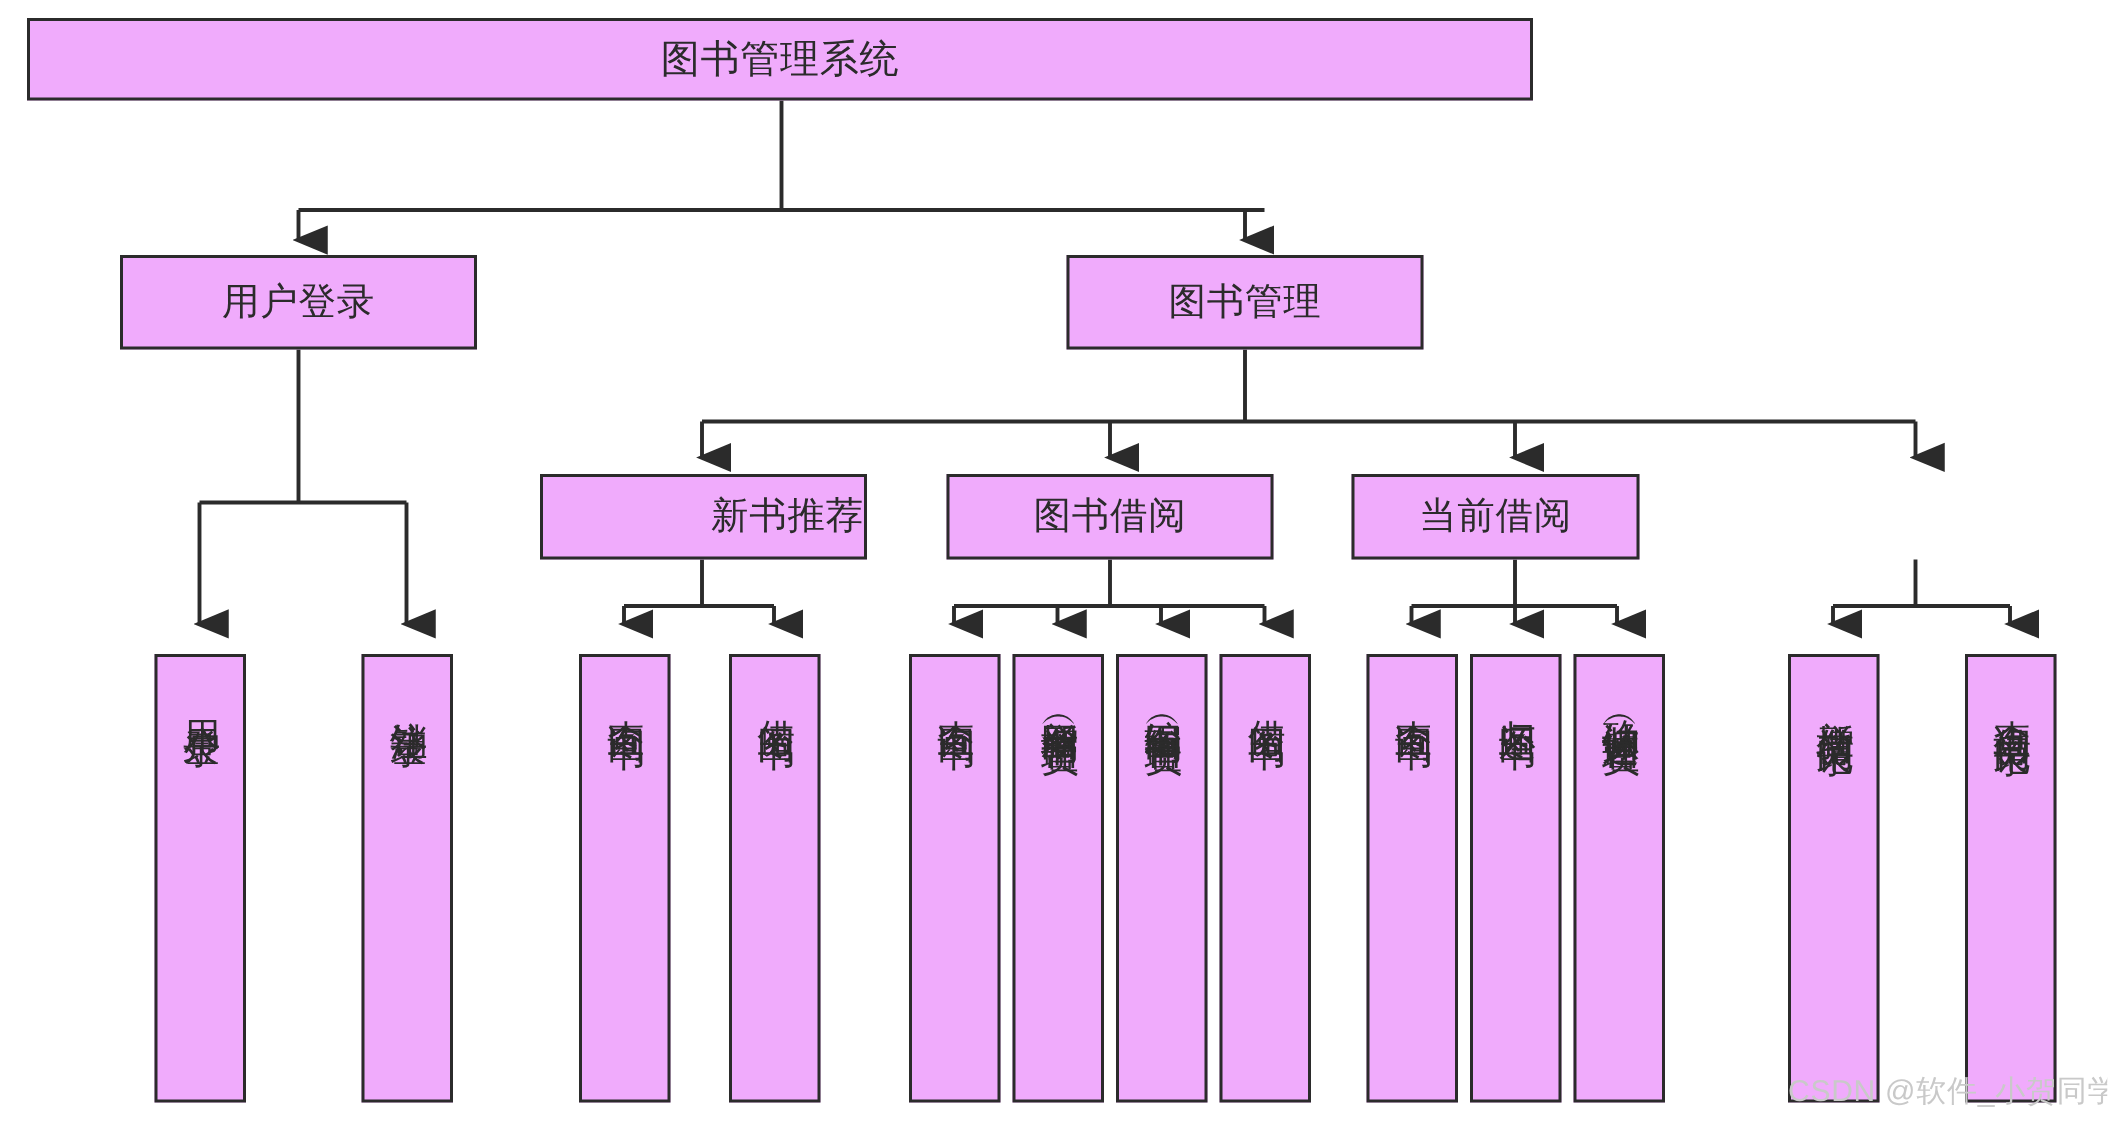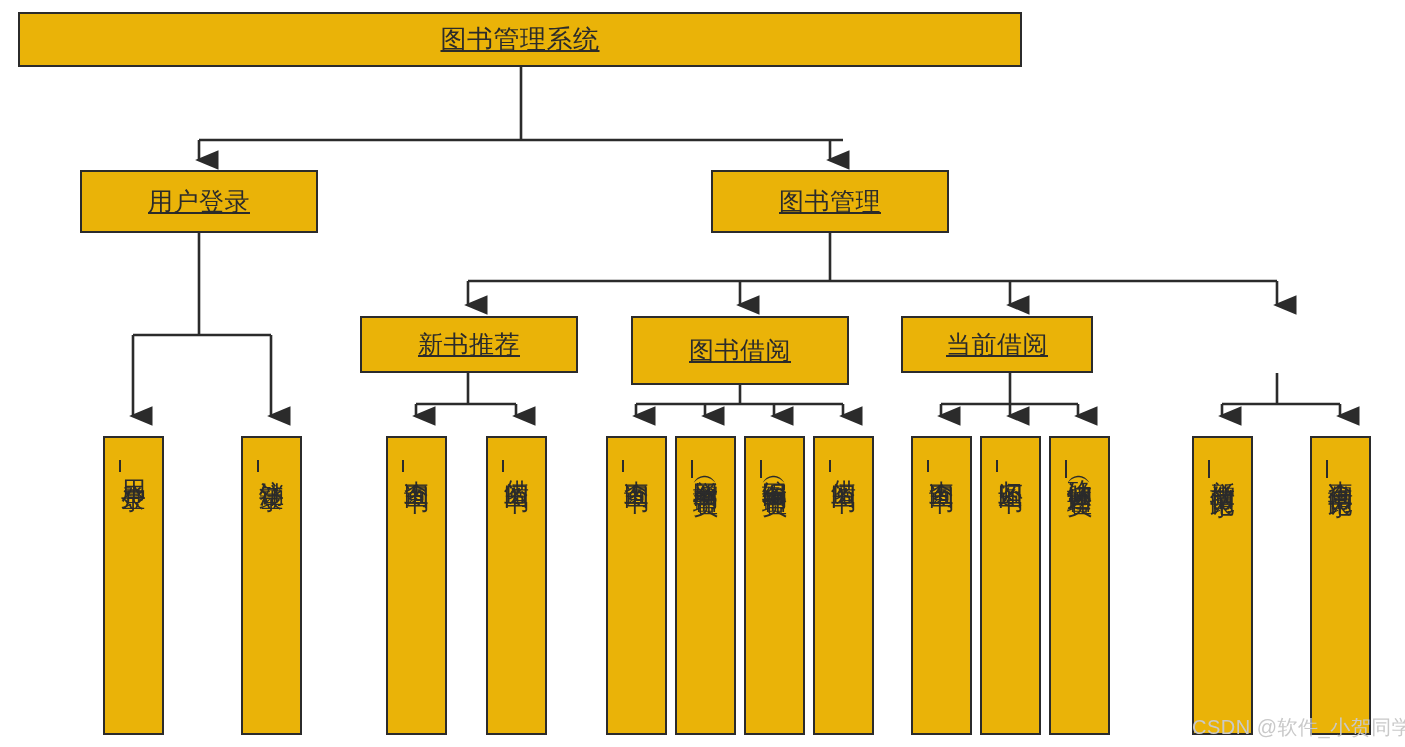--- a/index.html
+++ b/index.html
@@ -17,26 +17,25 @@
   svg#wires{
     position:absolute;
     left:0;top:0;
     width:1405px;height:747px;
     pointer-events:none;
   }
   .node{
     position:absolute;
     box-sizing:border-box;
     border:2.4px solid #2b2b2b;
-    background:#eab308;
+    background:#f0abfc;
     display:flex;
     align-items:center;
     justify-content:center;
     color:#2b2b2b;
-    text-decoration:underline;
   }
   .node .cap{
     display:block;
     white-space:pre;
     letter-spacing:0.5px;
   }
   
   .node.h .cap{
     font-size:25px;
     line-height:1.1;
@@ -125,24 +124,24 @@
     <span class="cap">图书管理系统</span>
   </div>
 
   <div class="node h" style="left:80px;top:170px;width:238px;height:63px;">
     <span class="cap">用户登录</span>
   </div>
   <div class="node h" style="left:711px;top:170px;width:238px;height:63px;">
     <span class="cap">图书管理</span>
   </div>
 
-  <div class="node h" style="left:360px;top:316px;width:218px;height:57px;">
+  <div class="node h" style="left:360px;top:316px;width:218px;height:57px;justify-content:flex-end;">
     <span class="cap">新书推荐</span>
   </div>
-  <div class="node h" style="left:631px;top:316px;width:218px;height:69px;">
+  <div class="node h" style="left:631px;top:316px;width:218px;height:57px;">
     <span class="cap">图书借阅</span>
   </div>
   <div class="node h" style="left:901px;top:316px;width:192px;height:57px;">
     <span class="cap">当前借阅</span>
   </div>
 
   <div class="node v" style="left:103px;top:436px;width:61px;height:299px;">
     <span class="cap">用户登录</span>
   </div>
   <div class="node v" style="left:241px;top:436px;width:61px;height:299px;">

